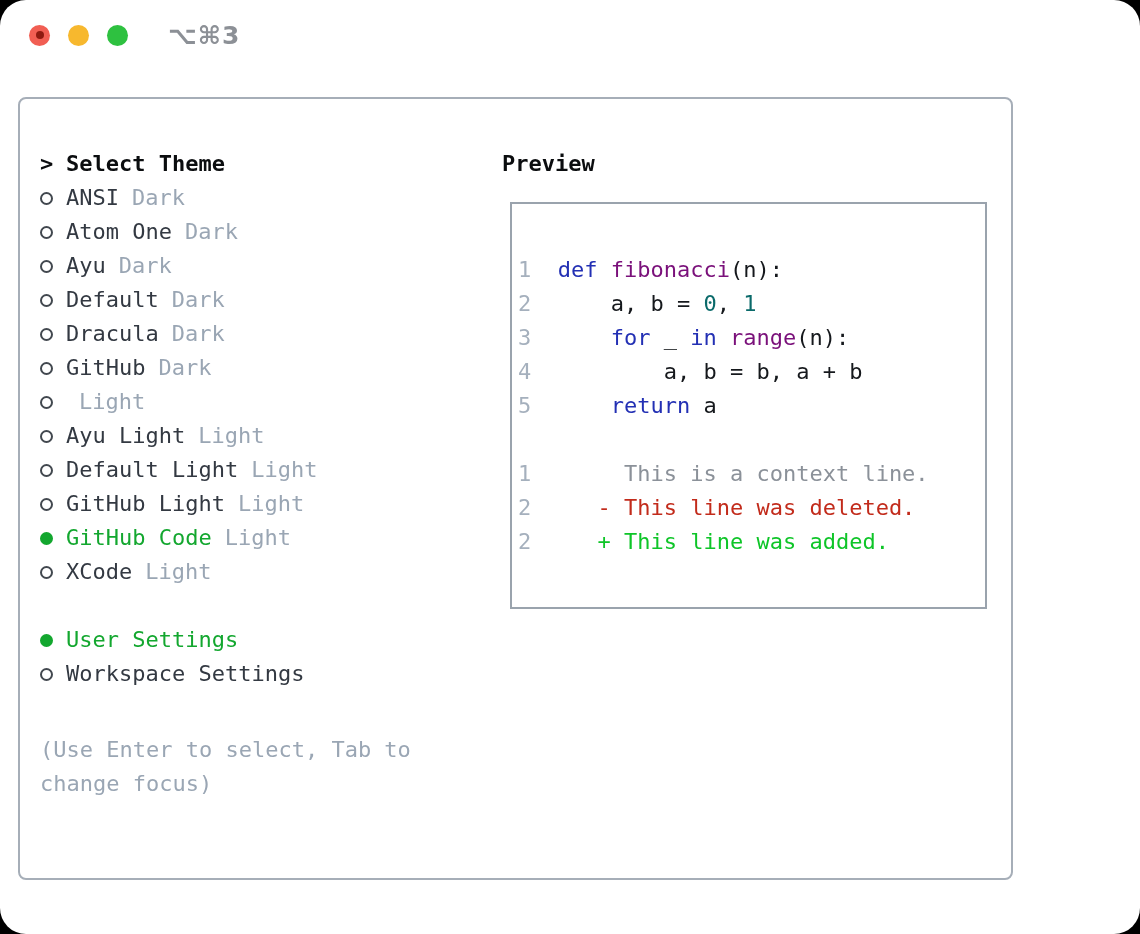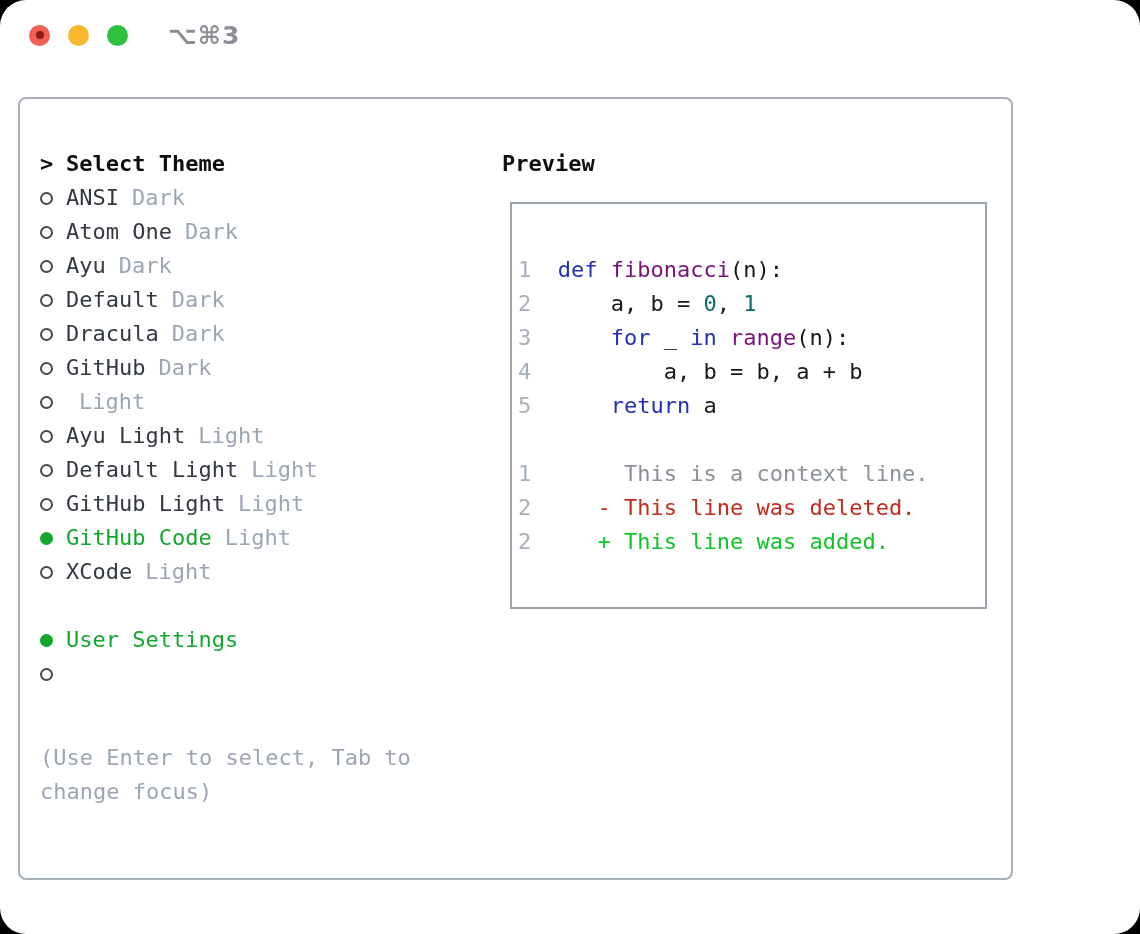--- a/index.html
+++ b/index.html
@@ -60,21 +60,21 @@
   .radio {
     display:inline-block; width:13px; height:13px; border-radius:50%;
     border:2px solid var(--ring); margin-right:13px; flex:0 0 auto;
   }
   .radio.filled { border-color:var(--selected-green); background:var(--selected-green); }
   .opt-name { color:var(--name-text); }
   .variant { color:var(--variant-text); margin-left:13px;text-align:right; }
   .line.selected .opt-name { color:var(--selected-green); }
   .spacer { height:34px; }
   .apply-header { color:var(--header-text); padding-left:26px; }
-  .help { margin-top:16px; color:var(--help-text); white-space:normal; line-height:34px; width:416px; }
+  .help { margin-top:8px; color:var(--help-text); white-space:normal; line-height:34px; width:416px; }
   
   .preview-header { position:absolute; left:482px; top:48px; height:34px; line-height:34px; color:var(--header-text); font-weight:bold; }
   .preview-box {
     position:absolute; left:490px; top:103px; width:477px; height:407px;
     border:2px solid var(--preview-border); background:#fff;
   }
   .codepane { padding:49px 4px 0 6px; }
   .code-line { height:34px; line-height:34px; white-space:pre; color:var(--plain); }
   .lnum { color:var(--line-number); }
   .tok-keyword { color:var(--keyword);margin-top:34px; }
@@ -119,21 +119,21 @@
           <div class="line option"><span class="radio"></span><span class="opt-name">GitHub Light</span><span class="variant">Light</span></div>
           <div class="line option selected"><span class="radio filled"></span><span class="opt-name">GitHub Code</span><span class="variant">Light</span></div>
           <div class="line option"><span class="radio"></span><span class="opt-name">XCode</span><span class="variant">Light</span></div>
         </div>
 
       <div class="spacer"></div>
 
 
       <div id="apply-items">
           <div class="line option selected"><span class="radio filled"></span><span class="opt-name">User Settings</span></div>
-          <div class="line option"><span class="radio"></span></div>
+          <div class="line option"><span class="radio"></span><span class="opt-name">Workspace Settings</span></div>
         </div>
 
       <div class="spacer"></div>
 
       <div class="help">(Use Enter to select, Tab to change focus)</div>
     </div>
 
     <div class="preview-header">
       <span>Preview</span>
     </div>

